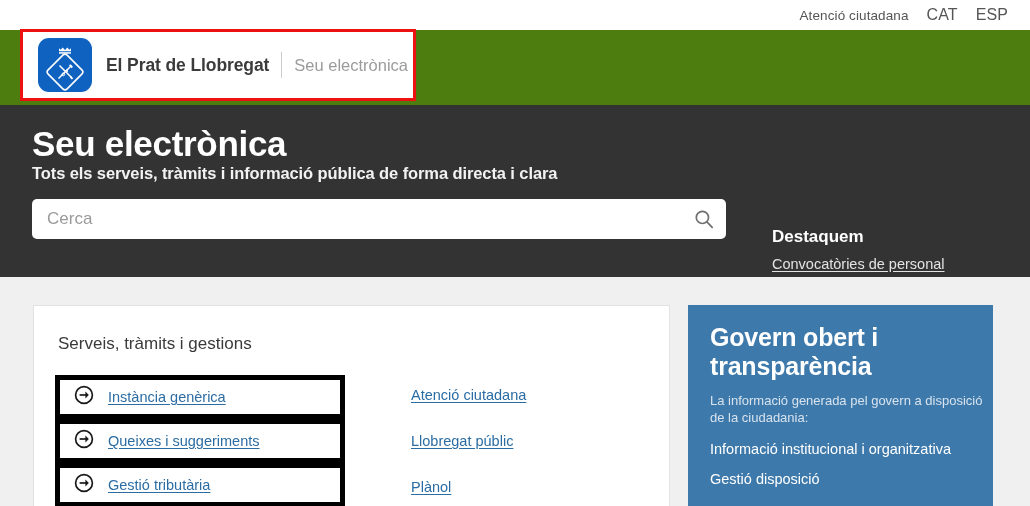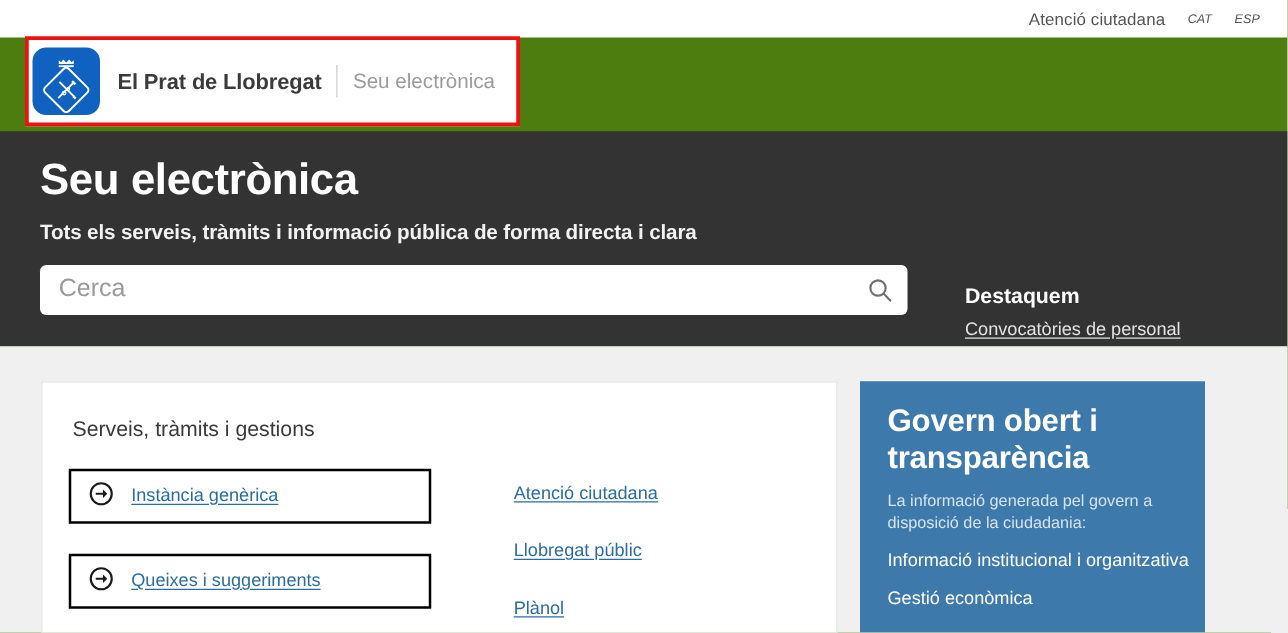--- a/index.html
+++ b/index.html
@@ -28,30 +28,30 @@
     padding-right: 22px;
     background: #ffffff;
   }
   .utility-link {
     font-size: 13.5px;
     color: #555555;
     text-decoration: none;
     letter-spacing: 0.1px;
     white-space: nowrap;
   }
-  .utility-link.lang { font-size: 10px; color: #555555; font-style: italic; }
+  .utility-link.lang { font-size: 16px; color: #555555; }
 
   
   .brand-header {
     position: absolute;
     top: 29px; left: 20px;
     width: 396px; height: 72px;
     display: flex;
     align-items: center;
-    padding-left: 3px;
+    padding-left: 15px;
     background: #ffffff;
     border: 3px solid #ee1111;
   }
   .brand-logo {
     width: 54px; height: 54px;
     border-radius: 11px;
     background: #0f62c0;
     flex: 0 0 auto;
     position: relative;
   }
@@ -92,39 +92,38 @@
     width: 700px;
   }
   .hero-title {
     font-size: 35px;
     font-weight: bold;
     color: #ffffff;
     letter-spacing: -0.3px;
     line-height: 1.1;
   }
   .hero-subtitle {
-    margin-top: 13px;
     font-size: 16.5px;
     font-weight: bold;
     color: #f2f2f2;
     letter-spacing: -0.1px;
   }
   .search-wrap {
     margin-top: 16px;
     position: relative;
     width: 694px; height: 40px;
   }
   .search-input {
     width: 694px; height: 40px;
     border: 0;
     border-radius: 5px;
     background: #ffffff;
     padding: 0 44px 0 15px;
     font-family: "Liberation Sans", sans-serif;
-    font-size: 20px;
+    font-size: 17px;
     color: #333333;
     outline: none;
   }
   .search-input::placeholder { color: #9a9a9a; }
   .search-btn {
     position: absolute;
     right: 6px; top: 5px;
     width: 32px; height: 30px;
     border: 0; background: transparent;
     cursor: pointer;
@@ -181,23 +180,23 @@
     margin-top: 21px;
   }
   .services-col-left { width: 312px; margin-left: 21px; }
   .services-col-right { margin-left: 44px; padding-top: 12px; }
 
   .service-btn {
     display: flex;
     align-items: center;
     width: 290px;
     height: 44px;
-    border: 2px solid #000000;
-    background: #ffffff;
-    margin-bottom: 24px;
+    border: 5px solid #000000;
+    background: #ffffff;
+    margin-bottom: 0;
     padding-left: 14px;
     text-decoration: none;
   }
   .service-btn .arrow-circle { flex: 0 0 auto; margin-right: 14px; display: block; }
   .service-btn .service-label {
     font-size: 14.5px;
     color: #2b6ca3;
     text-decoration: underline;
     text-underline-offset: 2px;
     white-space: nowrap;
@@ -210,21 +209,21 @@
     text-decoration: underline;
     text-underline-offset: 2px;
     margin-bottom: 30px;
     white-space: nowrap;
   }
 
   
   .gov-panel {
     position: absolute;
     left: 688px; top: 28px;
-    width: 276px; height: 201px;
+    width: 305px; height: 201px;
     background: #3d79ab;
     padding: 18px 8px 0 22px;
   }
   .gov-title {
     font-size: 25px;
     font-weight: bold;
     color: #ffffff;
     line-height: 1.17;
     letter-spacing: -0.2px;
   }
@@ -350,17 +349,17 @@
           <a href="#" class="quick-link">Llobregat públic</a>
           <a href="#" class="quick-link">Plànol</a>
         </div>
       </div>
     </div>
 
     <div class="gov-panel">
       <div class="gov-title">Govern obert i transparència</div>
       <div class="gov-desc">La informació generada pel govern a disposició de la ciudadania:</div>
       <a href="#" class="gov-item">Informació institucional i organitzativa</a>
-      <a href="#" class="gov-item">Gestió econòmica</a>
+      <a href="#" class="gov-item">Gestió disposició</a>
     </div>
 
   </div>
 </div>
 
 </body></html>

